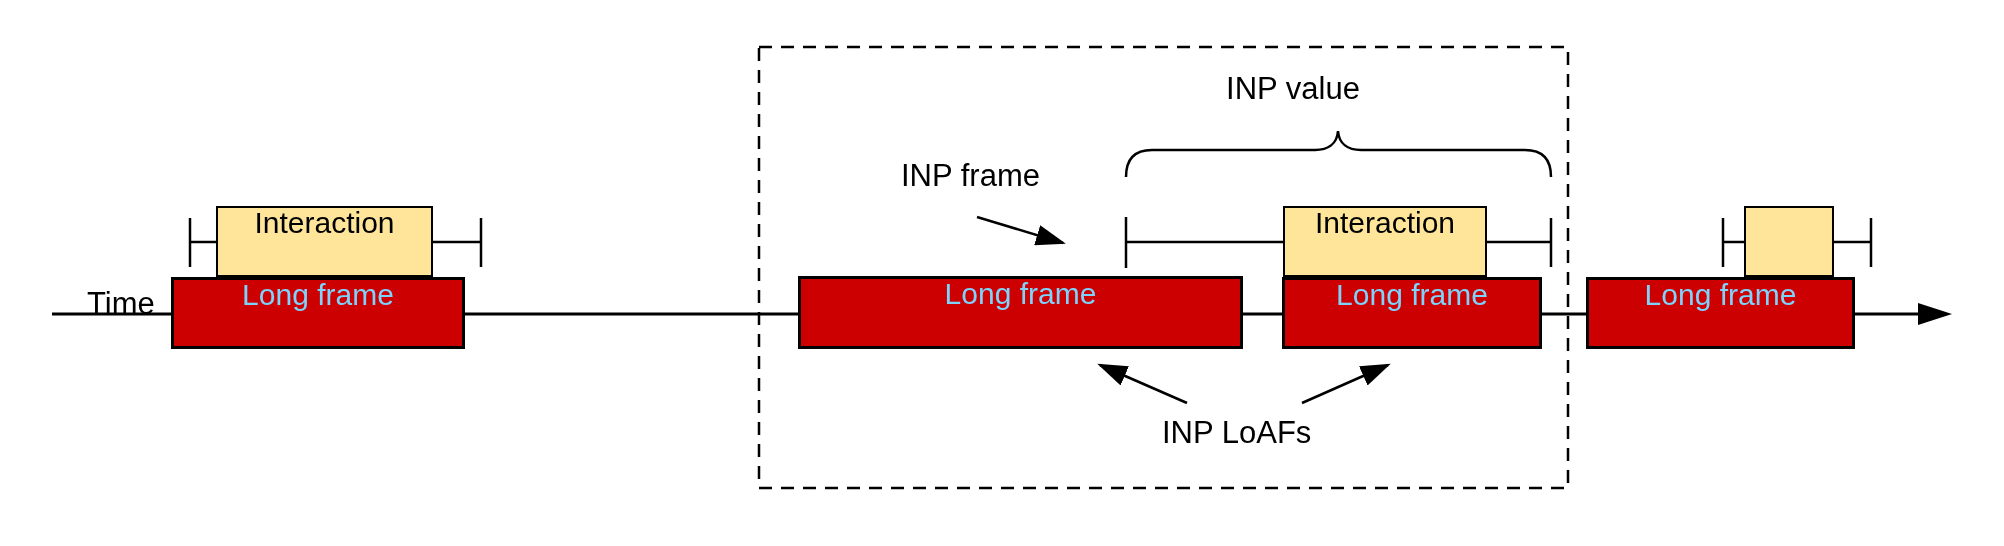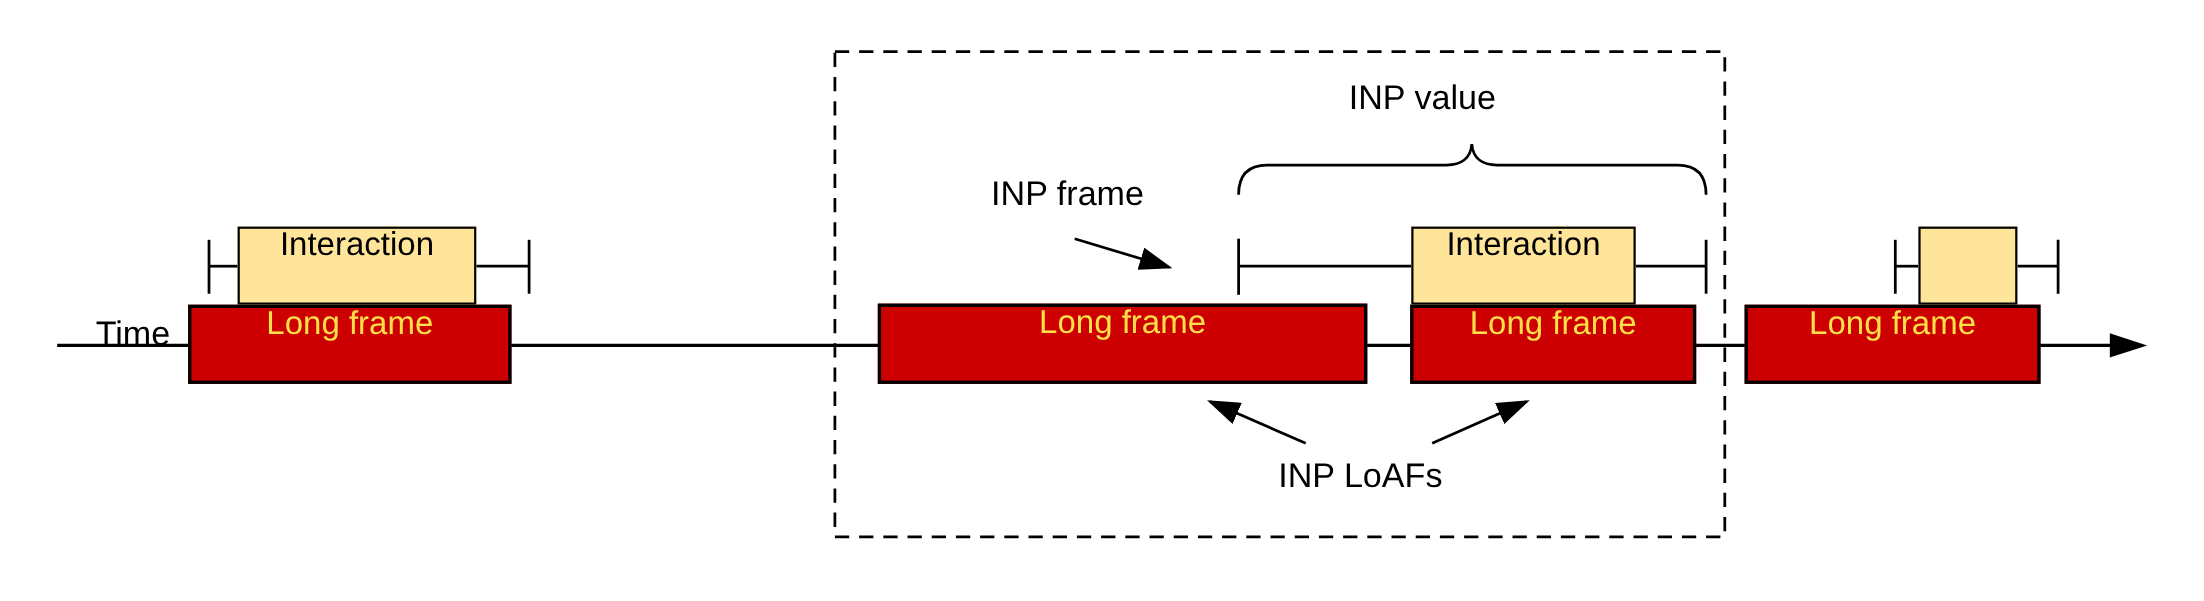--- a/index.html
+++ b/index.html
@@ -21,21 +21,21 @@
     box-sizing: border-box;
     display: flex;
     justify-content: center;
     font-size: 30px;
     line-height: 1;
     white-space: nowrap;
   }
   .red-box {
     background: #cc0000;
     border: 3px solid #000000;
-    color: #fde047;
+    color: #7dd3fc;
   }
   .yellow-box {
     background: #ffe599;
     border: 2px solid #000000;
     color: #000000;
   }
   .lf1 { left: 171px;  top: 277px; width: 294px; height: 72px; }
   .lf2 { left: 798px;  top: 276px; width: 445px; height: 73px; }
   .lf3 { left: 1282px; top: 277px; width: 260px; height: 72px; }
   .lf4 { left: 1586px; top: 277px; width: 269px; height: 72px; }

